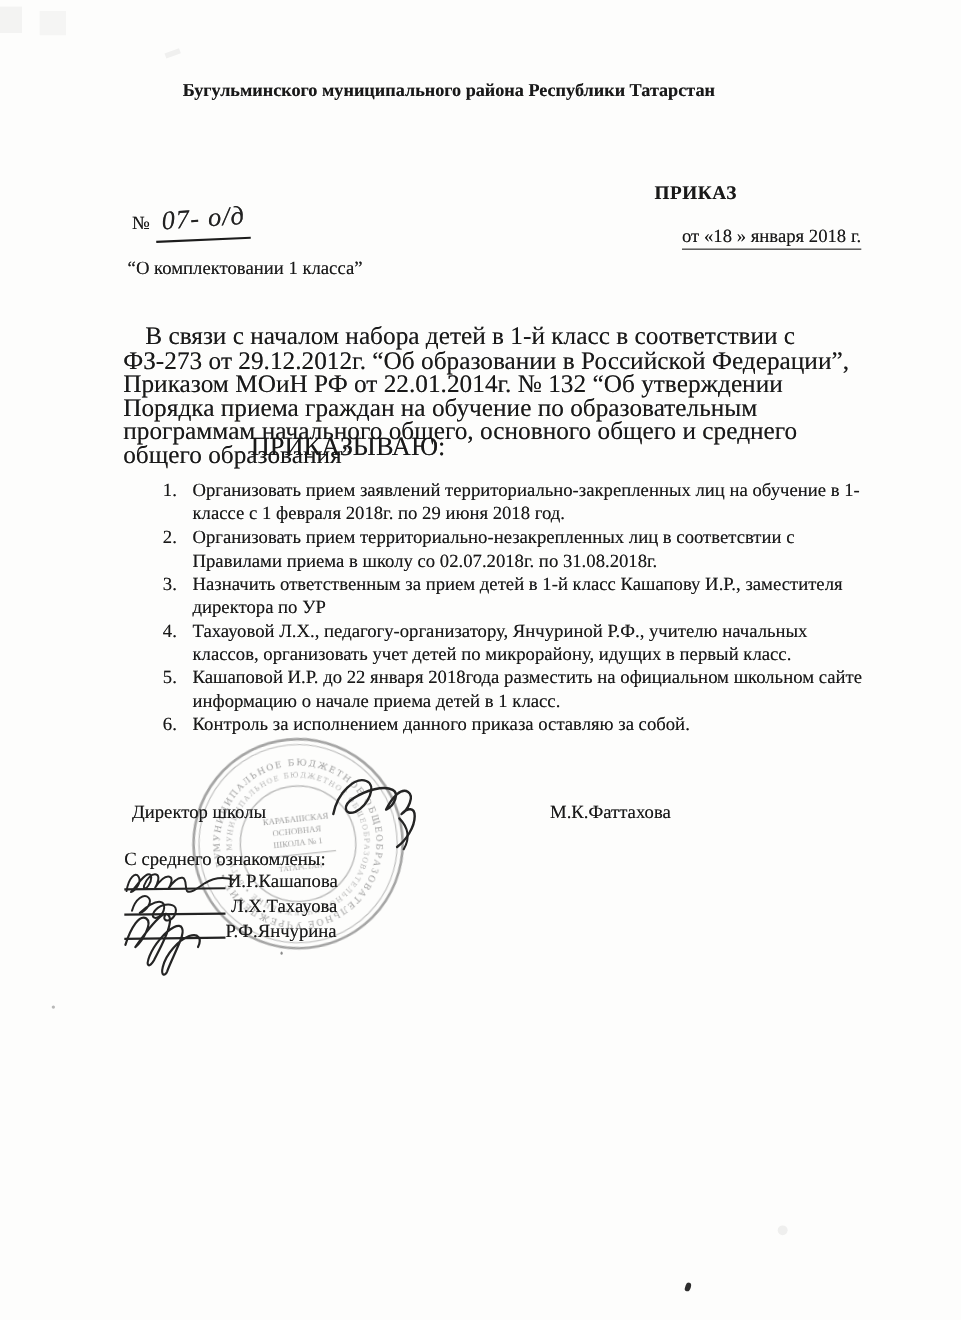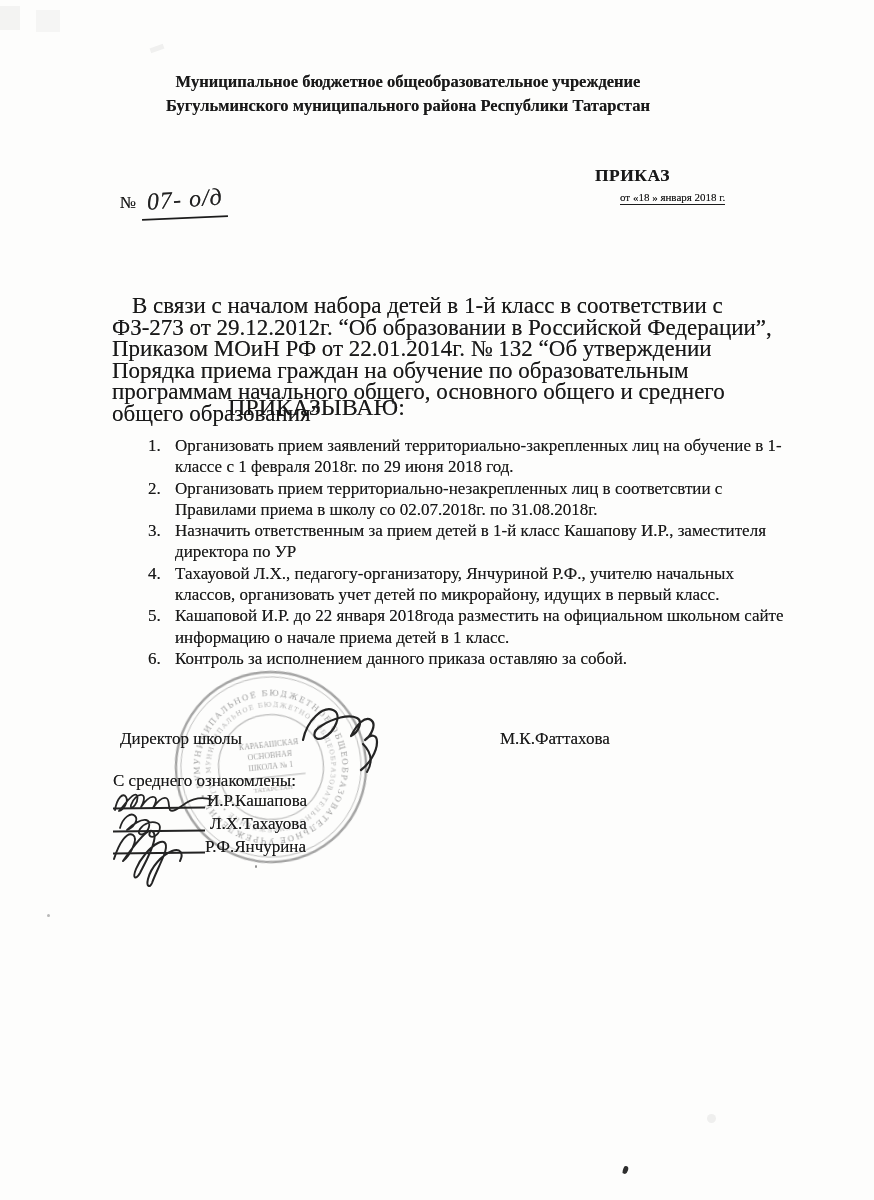--- a/index.html
+++ b/index.html
@@ -14,21 +14,21 @@
   .org{left:120px;top:70px;width:576px;text-align:center;
        font-weight:bold;font-size:16.5px;line-height:24px;}
   .doc-title{left:120px;top:165px;width:550px;text-align:right;
        font-weight:bold;font-size:17.5px;letter-spacing:.5px;}
   
   .num-label{left:120px;top:193px;font-size:17px;}
   .num-value{left:147px;top:186px;font-size:24px;font-style:italic;
        transform:rotate(-4deg);letter-spacing:1px;color:#222;}
   .num-underline{position:absolute;left:142px;top:217px;width:86px;height:1.6px;
        background:#1c1c1c;transform:rotate(-2.5deg);}
-  .date{left:620px;top:191px;font-size:11px;
+  .date{left:620px;top:205px;font-size:17px;
        border-bottom:1.6px solid #1c1c1c;padding-bottom:1px;}
   
   .subject{left:116px;top:234px;font-size:17px;}
   .preamble{left:112px;top:295px;width:684px;font-size:23px;line-height:21.5px;
        text-indent:20px;}
   .directive{left:228px;top:394px;font-size:24px;}
   .order-list{position:absolute;left:148px;top:435px;width:650px;z-index:2;}
   .order-item{display:flex;font-size:17px;line-height:21.3px;}
   .order-item .no{width:27px;flex:0 0 27px;text-shadow:0 0 .45px rgba(10,10,10,.55);}
   .order-item .body{flex:1;text-shadow:0 0 .45px rgba(10,10,10,.55);}
@@ -70,31 +70,31 @@
 
   <div class="speck sp-a"></div>
   <div class="speck sp-b"></div>
   <div class="speck sp-g"></div>
   <div class="speck sp-c"></div>
   <div class="speck sp-d"></div>
   <div class="speck sp-e"></div>
   <div class="speck sp-f"></div>
 
   <div class="txt org">
-    <div>Муниципальное бюджетное общеобразовательное учреждение</div>
     <div>Бугульминского муниципального района Республики Татарстан</div>
   </div>
 
   <div class="txt doc-title">ПРИКАЗ</div>
 
   <div class="txt num-label">№</div>
   <div class="txt num-value">07- о/д</div>
   <div class="num-underline"></div>
   <div class="txt date">от «18 » января 2018 г.</div>
 
+  <div class="txt subject">“О комплектовании 1 класса”</div>
 
   <div class="txt preamble">В связи с началом набора детей в 1-й класс в соответствии с ФЗ-273 от 29.12.2012г. “Об образовании в Российской Федерации”, Приказом МОиН РФ от 22.01.2014г.  № 132 “Об утверждении Порядка приема граждан на обучение по образовательным программам начального общего, основного общего и среднего общего образования”</div>
 
   <div class="txt directive">ПРИКАЗЫВАЮ:</div>
 
   <div class="order-list">
     <div class="order-item">
       <span class="no">1.</span>
       <span class="body">Организовать прием заявлений  территориально-закрепленных лиц на обучение в 1- классе с 1 февраля  2018г. по 29 июня 2018 год.</span>
     </div>

